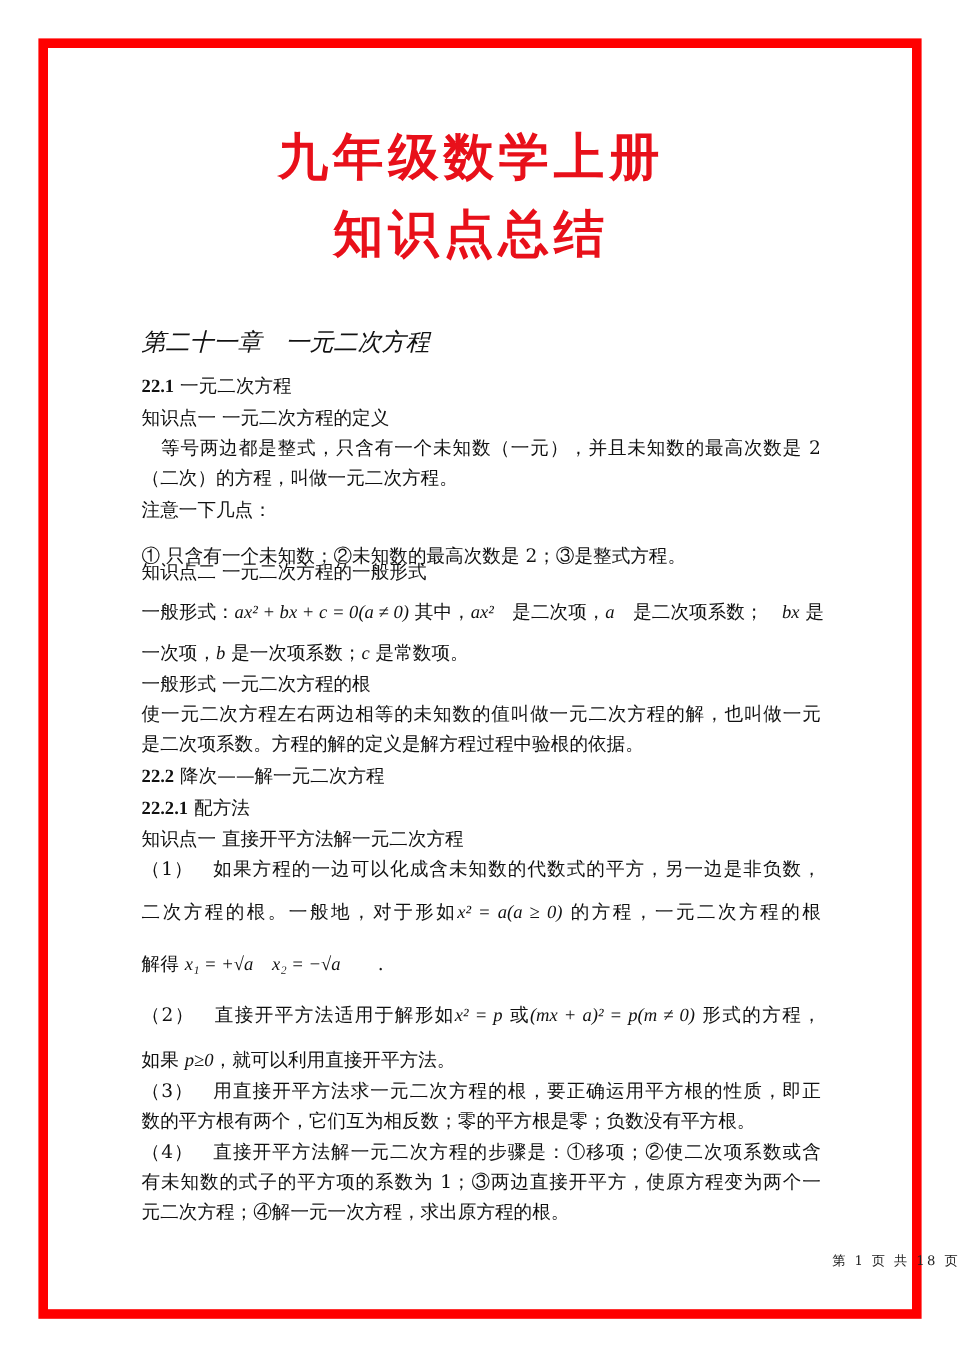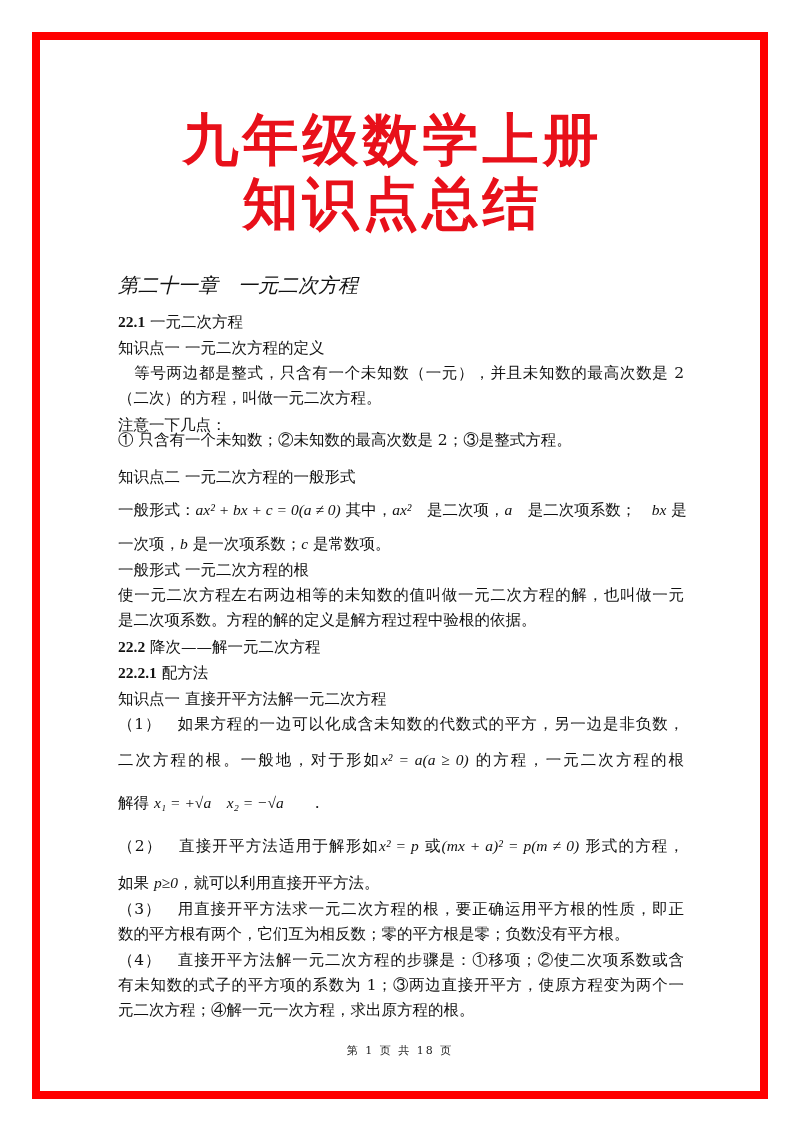--- a/index.html
+++ b/index.html
@@ -1,31 +1,31 @@
 <!DOCTYPE html>
 <html><head>
 <meta charset="utf-8">
 <style>
   html, body { margin: 0; padding: 0; background: #ffffff; }
   body { width: 800px; height: 1131px; position: relative; overflow: hidden;
          font-family: "DejaVu Serif", "Liberation Serif", serif; color: #111; }
   .frame { position: absolute; left: 32px; top: 32px; width: 720px; height: 1051px;
            border: 8px solid #ff0000; }
   .title { position: absolute; left: 0; width: 785px; text-align: center;
-           color: #e8101a; font-family: "DejaVu Serif", serif; font-size: 56px;
+           color: #e8101a; font-family: "DejaVu Serif", serif; font-size: 42px;
            letter-spacing: 4px; font-weight: bold; }
   .t1 { top: 103px; }
   .t2 { top: 167px; }
   .content { position: absolute; left: 118px; top: 270px; width: 566px; font-size: 15.5px; }
   .line { position: absolute; left: 0; white-space: nowrap; }
   .chapter { font-size: 20px; font-style: italic; }
   .bold-num { font-weight: bold; font-family: "Liberation Serif", serif; }
   .math { font-family: "Liberation Serif", serif; font-style: italic; }
   .justify { width: 566px; text-align: justify; text-align-last: justify; }
-  .footer { position: absolute; left: 0; width: 800px; top: 1043px; text-align: center;
+  .footer { position: absolute; left: 0; width: 800px; top: 1043px; text-align: right;
             font-size: 11px; color: #222; letter-spacing: 2px; }
 </style>
 </head>
 <body>
 
 <div class="frame"></div>
 
 <div class="title t1">九年级数学上册</div>
 <div class="title t2">知识点总结</div>
 
@@ -34,21 +34,21 @@
 
   <div class="line" style="top:42px">
     <span class="bold-num">22.1</span>
     <span>一元二次方程</span>
   </div>
 
   <div class="line" style="top:68px">知识点一 一元二次方程的定义</div>
   <div class="line justify" style="top:93px">　等号两边都是整式，只含有一个未知数（一元），并且未知数的最高次数是 2</div>
   <div class="line" style="top:118px">（二次）的方程，叫做一元二次方程。</div>
   <div class="line" style="top:145px">注意一下几点：</div>
-  <div class="line" style="top:160px">① 只含有一个未知数；②未知数的最高次数是 2；③是整式方程。</div>
+  <div class="line" style="top:183px">① 只含有一个未知数；②未知数的最高次数是 2；③是整式方程。</div>
 
   <div class="line" style="top:197px">知识点二 一元二次方程的一般形式</div>
   <div class="line justify" style="top:230px">
     <span>一般形式：</span><span class="math">ax² + bx + c = 0(a ≠ 0)</span><span> 其中，</span><span class="math">ax²</span><span>　是二次项，</span><span class="math">a</span><span>　是二次项系数；　</span><span class="math">bx</span><span> 是</span>
   </div>
   <div class="line" style="top:264px">
     <span>一次项，</span><span class="math">b</span><span> 是一次项系数；</span><span class="math">c</span><span> 是常数项。</span>
   </div>
 
   <div class="line" style="top:290px">一般形式 一元二次方程的根</div>

